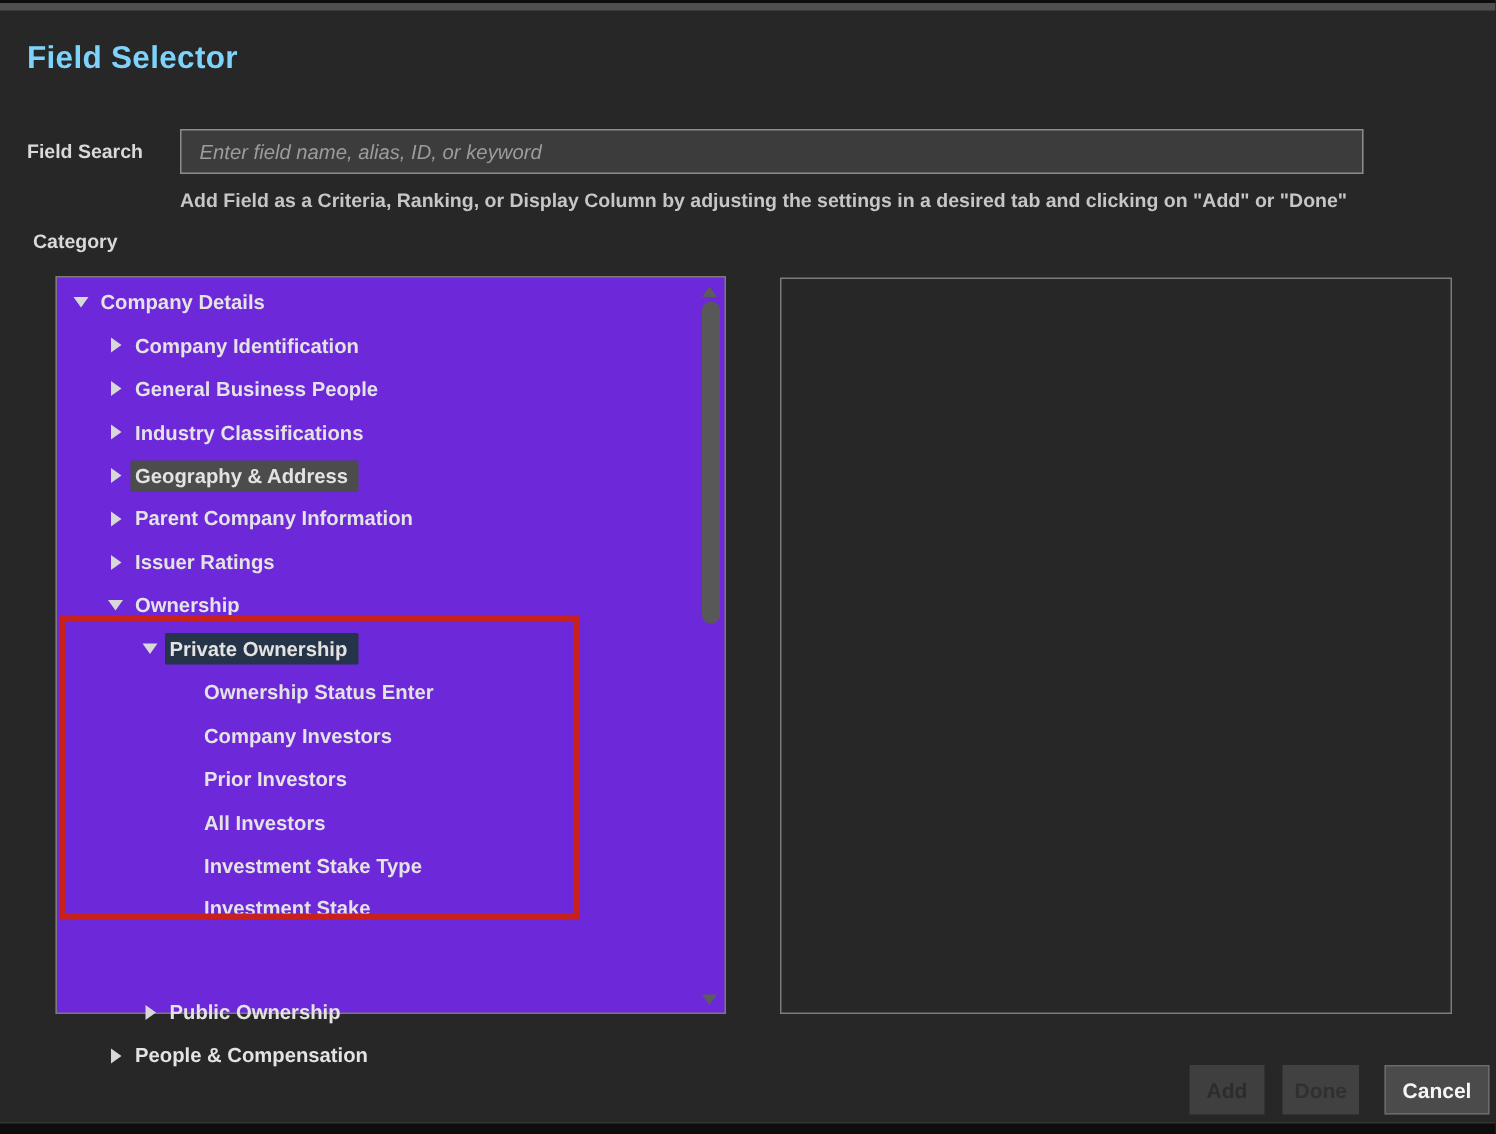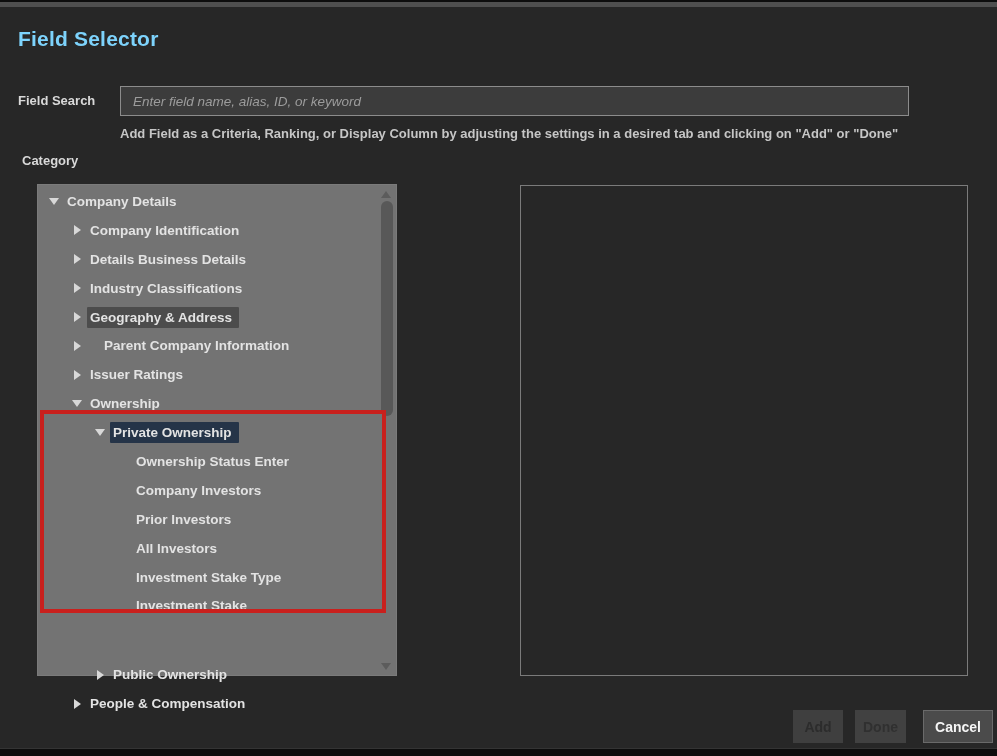--- a/index.html
+++ b/index.html
@@ -40,22 +40,22 @@
     position: absolute; left: 120px; top: 126px; width: 800px;
     font-size: 13px; font-weight: 700; color: #c6c6c6;
   }
 
   .category-label {
     position: absolute; left: 22px; top: 153px;
     font-size: 13px; font-weight: 700; color: #d9d9d9;
   }
 
   .tree-panel {
-    position: absolute; left: 37px; top: 184px; width: 360px; height: 492px;
-    border: 1px solid #7b7b7b; background: #737373;
+    position: absolute; left: 37px; top: 184px; width: 447px; height: 492px;
+    border: 1px solid #7b7b7b; background: #6d28d9;
   }
   .tree-rows { position: absolute; left: 0; top: 2px; right: 18px; }
   .tree-row { position: relative; height: 28.9px; display: flex; align-items: center; }
   .tree-row .arrow-box {
     width: 14px; height: 14px; display: inline-flex; align-items: center; justify-content: center;
     flex: 0 0 14px; cursor: pointer;
   }
   .tri-right {
     width: 0; height: 0;
     border-top: 5px solid transparent; border-bottom: 5px solid transparent;
@@ -144,35 +144,35 @@
         <div class="tree-row" style="padding-left: 32px;">
           <span class="arrow-box">
             <span class="tri-right"></span>
           </span>
           <span class="tree-label">Company Identification</span>
         </div>
         <div class="tree-row" style="padding-left: 32px;">
           <span class="arrow-box">
             <span class="tri-right"></span>
           </span>
-          <span class="tree-label">Details Business Details</span>
+          <span class="tree-label">General Business People</span>
         </div>
         <div class="tree-row" style="padding-left: 32px;">
           <span class="arrow-box">
             <span class="tri-right"></span>
           </span>
           <span class="tree-label">Industry Classifications</span>
         </div>
         <div class="tree-row" style="padding-left: 32px;">
           <span class="arrow-box">
             <span class="tri-right"></span>
           </span>
           <span class="tree-label hl-hover">Geography &amp; Address</span>
         </div>
-        <div class="tree-row" style="padding-left: 32px; gap: 14px;">
+        <div class="tree-row" style="padding-left: 32px;">
           <span class="arrow-box">
             <span class="tri-right"></span>
           </span>
           <span class="tree-label">Parent Company Information</span>
         </div>
         <div class="tree-row" style="padding-left: 32px;">
           <span class="arrow-box">
             <span class="tri-right"></span>
           </span>
           <span class="tree-label">Issuer Ratings</span>

